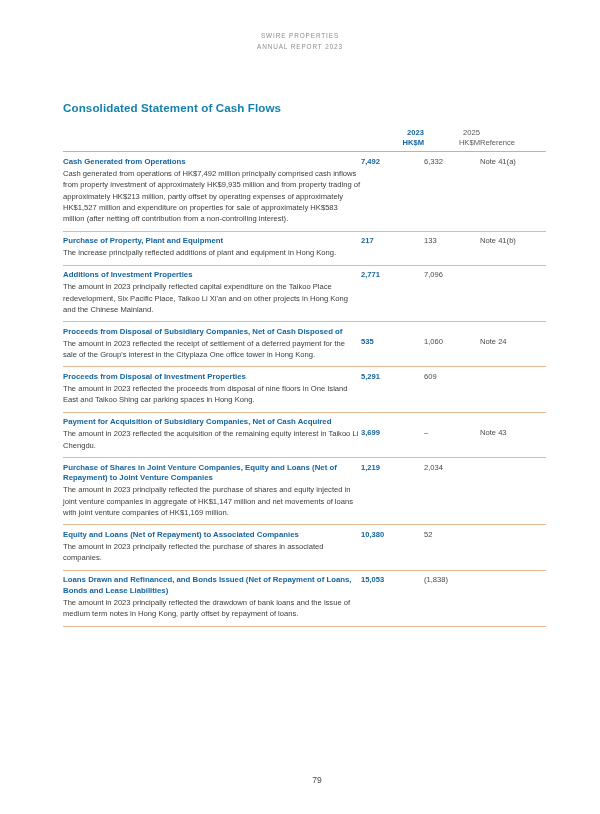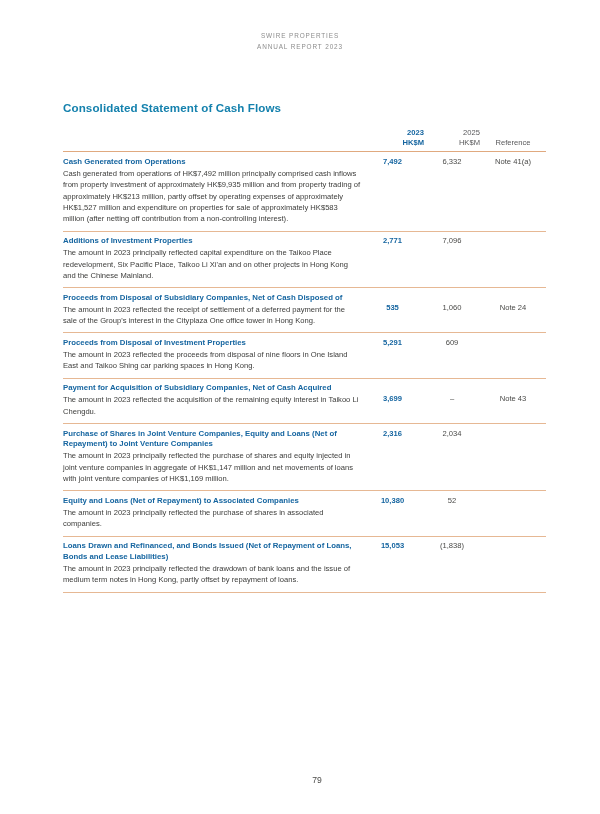--- a/index.html
+++ b/index.html
@@ -80,35 +80,35 @@
     padding-right: 0px;
     margin-top: 47px;
   }
   th.h-2022 {
     color: #58585a;
     text-align: right;
     padding-right: 0px;
   }
   th.h-ref {
     color: #58585a;
-    text-align: center;
+    text-align: left;
     padding-right: 0px;
   }
 
   tbody tr.data-row > td {
     border-top: 1.1px solid #e6b894;
     padding: 4.5px 0 6px 0;
     vertical-align: top;
   }
   tbody tr.data-row:first-child > td {
     border-top: 1.4px solid #e0a97f;
   }
 
   td.num, td.ref {
-    text-align: center;
+    text-align: left;
     font-size: 7.6px;
     line-height: 10.4px;
     white-space: nowrap;
   }
   td.num.y2023 {
     color: #1565a0;
     font-weight: bold;
   }
   td.num.y2022 {
     color: #4a4a48;
@@ -193,20 +193,29 @@
             <td>
               <p class="row-title">Cash Generated from Operations</p>
               <p class="row-desc">Cash generated from operations of HK$7,492 million principally comprised cash inflows from property investment of approximately HK$9,935 million and from property trading of approximately HK$213 million, partly offset by operating expenses of approximately HK$1,527 million and expenditure on properties for sale of approximately HK$583 million (after netting off contribution from a non-controlling interest).</p>
             </td>
             <td class="num y2023">7,492</td>
             <td class="num y2022">6,332</td>
             <td class="ref">Note 41(a)</td>
           </tr>
           <tr class="data-row">
             <td>
+              <p class="row-title">Purchase of Property, Plant and Equipment</p>
+              <p class="row-desc">The increase principally reflected additions of plant and equipment in Hong Kong.</p>
+            </td>
+            <td class="num y2023">217</td>
+            <td class="num y2022">133</td>
+            <td class="ref">Note 41(b)</td>
+          </tr>
+          <tr class="data-row">
+            <td>
               <p class="row-title">Additions of Investment Properties</p>
               <p class="row-desc">The amount in 2023 principally reflected capital expenditure on the Taikoo Place redevelopment, Six Pacific Place, Taikoo Li Xi'an and on other projects in Hong Kong and the Chinese Mainland.</p>
             </td>
             <td class="num y2023">2,771</td>
             <td class="num y2022">7,096</td>
             <td class="ref"></td>
           </tr>
           <tr class="data-row">
             <td>
               <p class="row-title">Proceeds from Disposal of Subsidiary Companies, Net of Cash Disposed of</p>
@@ -232,21 +241,21 @@
             </td>
             <td class="num y2023 align-line2">3,699</td>
             <td class="num y2022 align-line2">–</td>
             <td class="ref align-line2">Note 43</td>
           </tr>
           <tr class="data-row">
             <td>
               <p class="row-title">Purchase of Shares in Joint Venture Companies, Equity and Loans (Net of Repayment) to Joint Venture Companies</p>
               <p class="row-desc">The amount in 2023 principally reflected the purchase of shares and equity injected in joint venture companies in aggregate of HK$1,147 million and net movements of loans with joint venture companies of HK$1,169 million.</p>
             </td>
-            <td class="num y2023">2,316</td>
+            <td class="num y2023">1,219</td>
             <td class="num y2022">2,034</td>
             <td class="ref"></td>
           </tr>
           <tr class="data-row">
             <td>
               <p class="row-title">Equity and Loans (Net of Repayment) to Associated Companies</p>
               <p class="row-desc">The amount in 2023 principally reflected the purchase of shares in associated companies.</p>
             </td>
             <td class="num y2023">10,380</td>
             <td class="num y2022">52</td>

